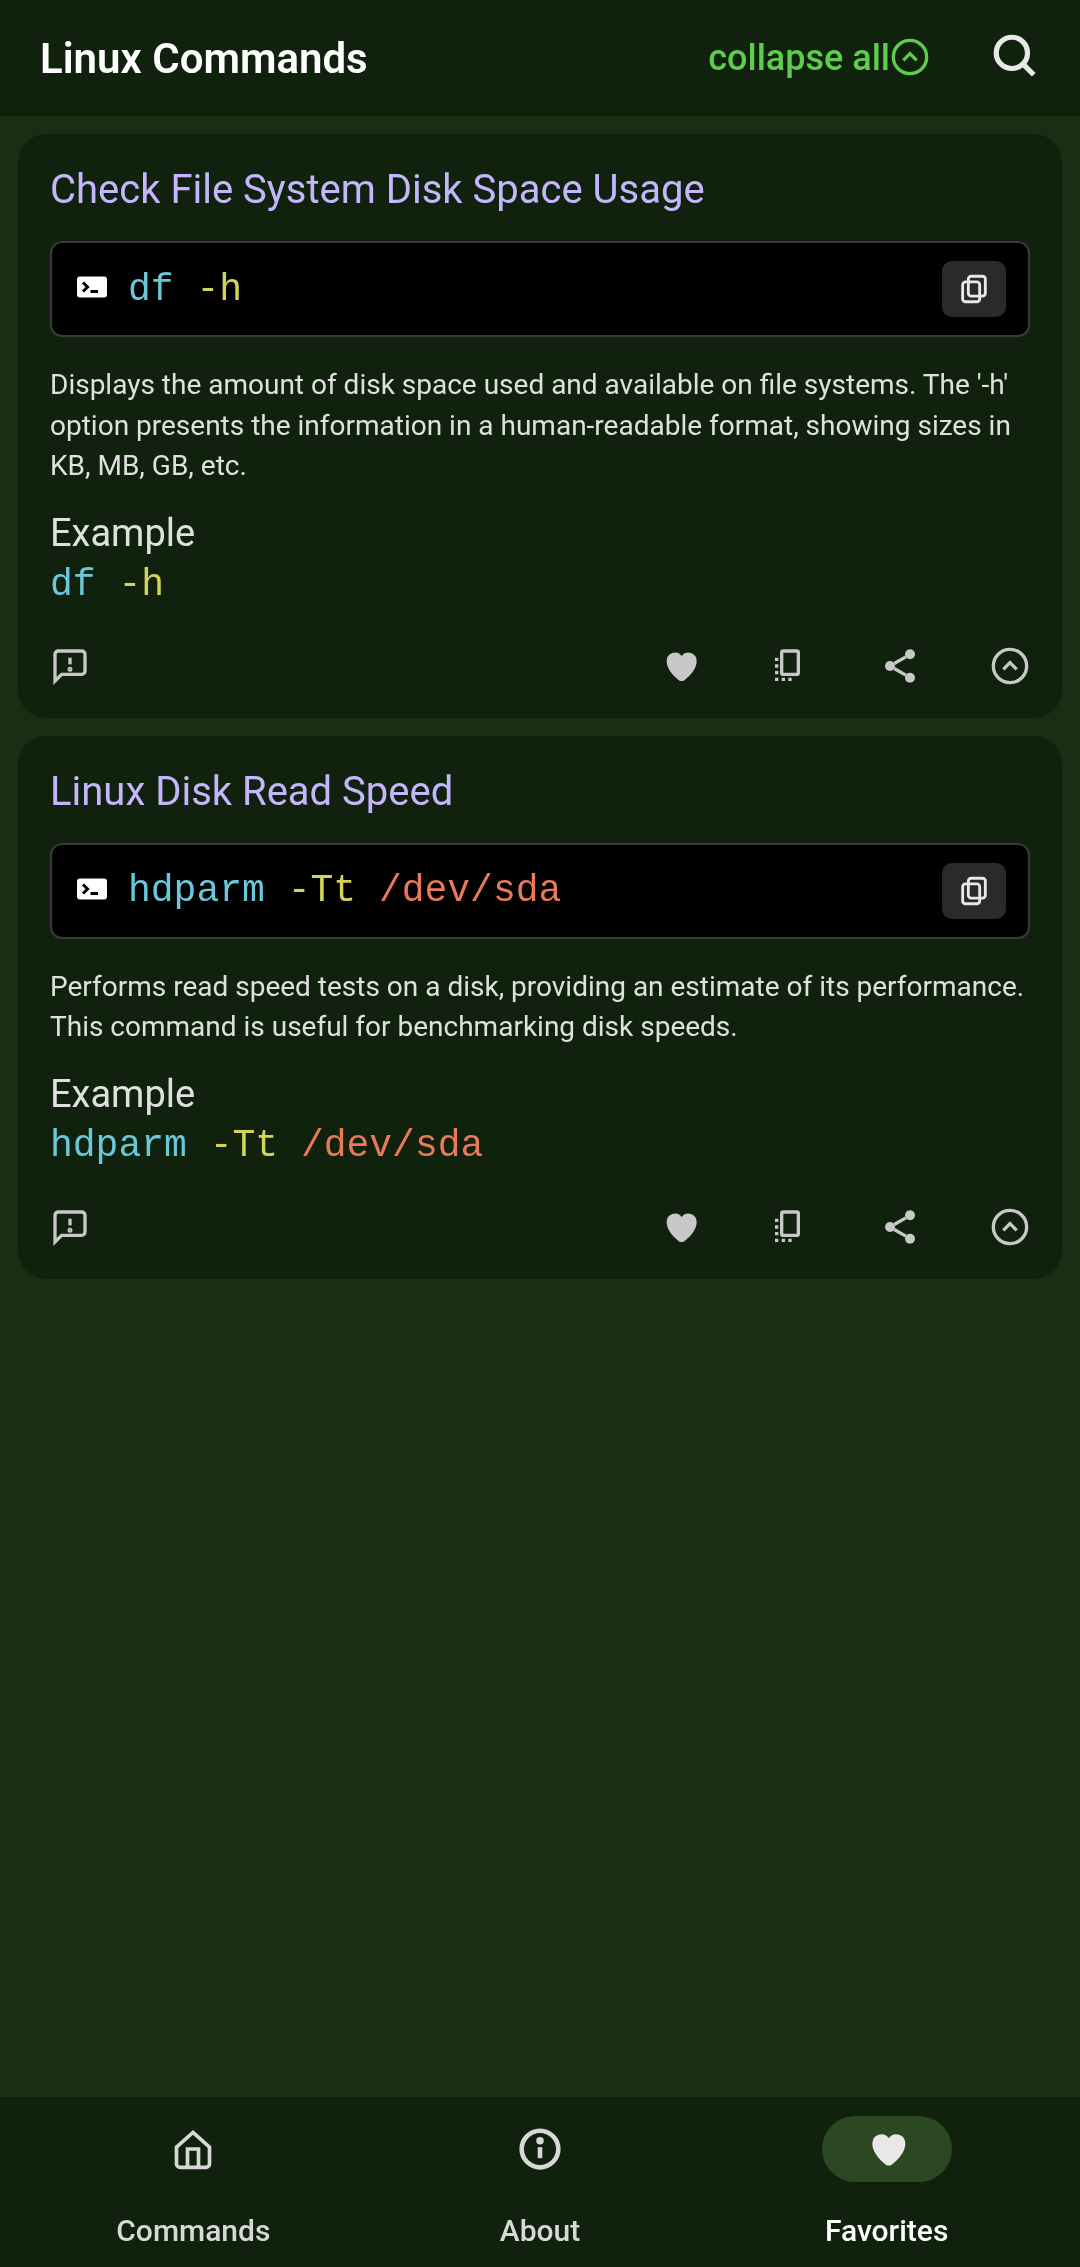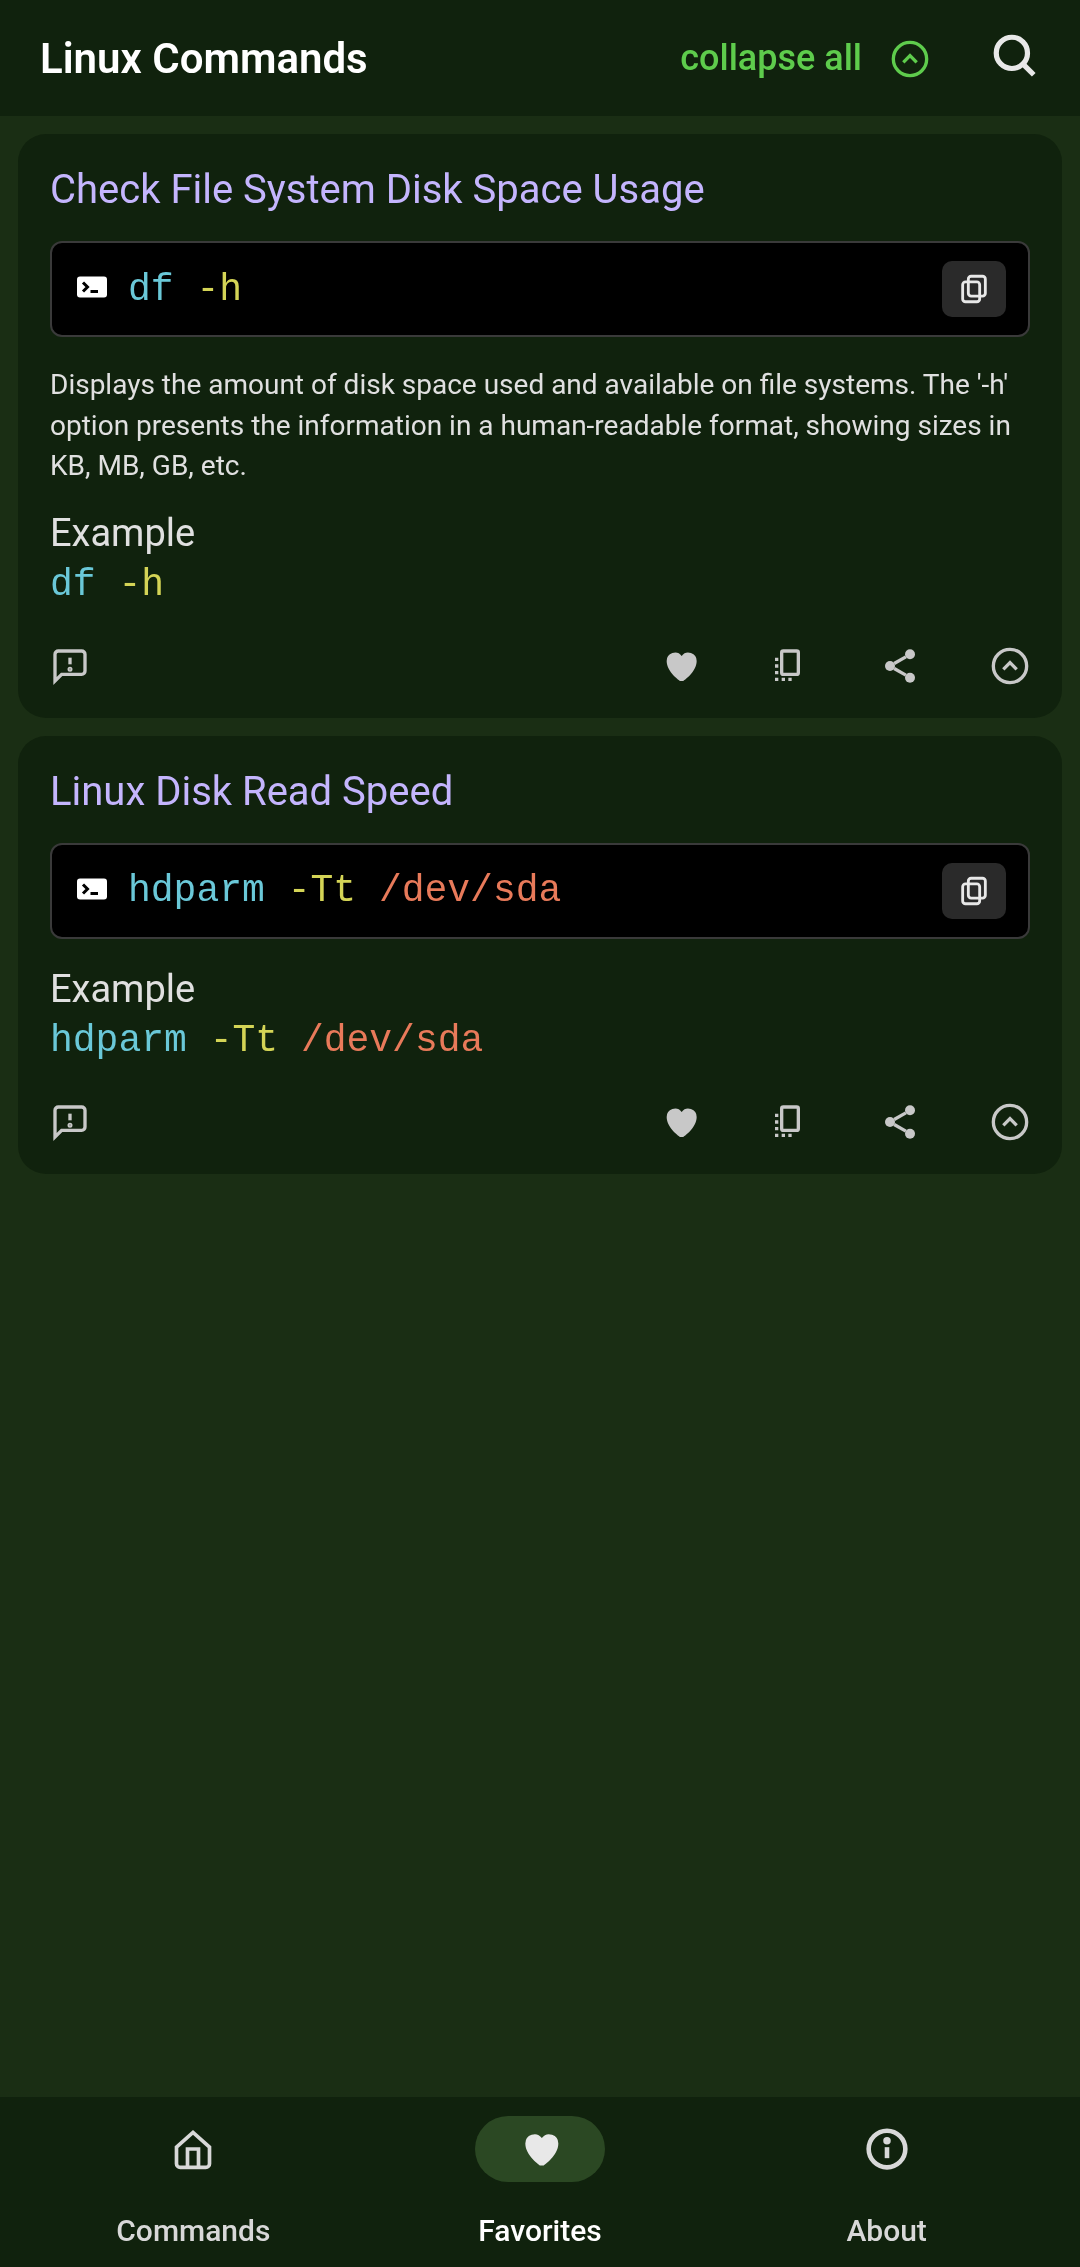--- a/index.html
+++ b/index.html
@@ -25,22 +25,22 @@
     height: 116px;
   }
   .header-title {
     font-size: 42px;
     font-weight: 600;
     color: #ffffff;
     flex: 1;
   }
   .collapse-btn {
     display: flex;
-    align-items: flex-end;
-    gap: 28px;
+    align-items: flex-start;
+    gap: 0;
     color: #5ecc4c;
     font-size: 36px;
     font-weight: 500;
     cursor: pointer;
     margin-right: 60px;
   }
   .collapse-btn svg {
     width: 40px;
     height: 40px;
   }
@@ -286,20 +286,21 @@
         <span class="tok-opt">-Tt</span>
         <span class="tok-arg">/dev/sda</span>
       </span>
       <div class="copy-btn">
         <svg viewBox="0 0 24 24" fill="none" stroke="currentColor" stroke-width="2">
           <rect x="8" y="3" width="12" height="14" rx="2"></rect>
           <rect x="4" y="7" width="12" height="14" rx="2"></rect>
         </svg>
       </div>
     </div>
+    <div class="description">Performs read speed tests on a disk, providing an estimate of its performance. This command is useful for benchmarking disk speeds.</div>
     <div class="example-label">Example</div>
     <div class="example-code">
       <span class="tok-cmd">hdparm</span>
       <span class="tok-opt">-Tt</span>
       <span class="tok-arg">/dev/sda</span>
     </div>
     <div class="card-actions">
       <div class="action-icon">
         <svg viewBox="0 0 24 24" fill="none" stroke="#c8c8c8" stroke-width="2">
             <path d="M21 15a2 2 0 0 1-2 2H7l-4 4V5a2 2 0 0 1 2-2h14a2 2 0 0 1 2 2z"></path>
@@ -342,31 +343,31 @@
 <div class="bottom-nav">
   <div class="nav-item">
     <div class="nav-icon-wrap">
       <svg viewBox="0 0 24 24" fill="none" stroke="#d8d8d8" stroke-width="2">
           <path d="M3 11l9-8 9 8v9a2 2 0 0 1-2 2H5a2 2 0 0 1-2-2z"></path>
           <path d="M9 22V12h6v10"></path>
         </svg>
     </div>
     <div class="nav-label">Commands</div>
   </div>
-  <div class="nav-item active">
-    <div class="nav-icon-wrap">
-      <svg viewBox="0 0 24 24" fill="#e8e8e8">
-          <path d="M12 21s-8-5.3-8-12a5 5 0 0 1 9-3 5 5 0 0 1 9 3c0 6.7-8 12-8 12z"></path>
-        </svg>
-    </div>
-    <div class="nav-label">Favorites</div>
-  </div>
   <div class="nav-item">
     <div class="nav-icon-wrap">
       <svg viewBox="0 0 24 24" fill="none" stroke="#d8d8d8" stroke-width="2.5">
           <circle cx="12" cy="12" r="10"></circle>
           <line x1="12" y1="11" x2="12" y2="17"></line>
           <circle cx="12" cy="7.5" r="0.8" fill="#d8d8d8"></circle>
         </svg>
     </div>
     <div class="nav-label">About</div>
   </div>
+  <div class="nav-item active">
+    <div class="nav-icon-wrap">
+      <svg viewBox="0 0 24 24" fill="#e8e8e8">
+          <path d="M12 21s-8-5.3-8-12a5 5 0 0 1 9-3 5 5 0 0 1 9 3c0 6.7-8 12-8 12z"></path>
+        </svg>
+    </div>
+    <div class="nav-label">Favorites</div>
+  </div>
 </div>
 
 </body></html>

